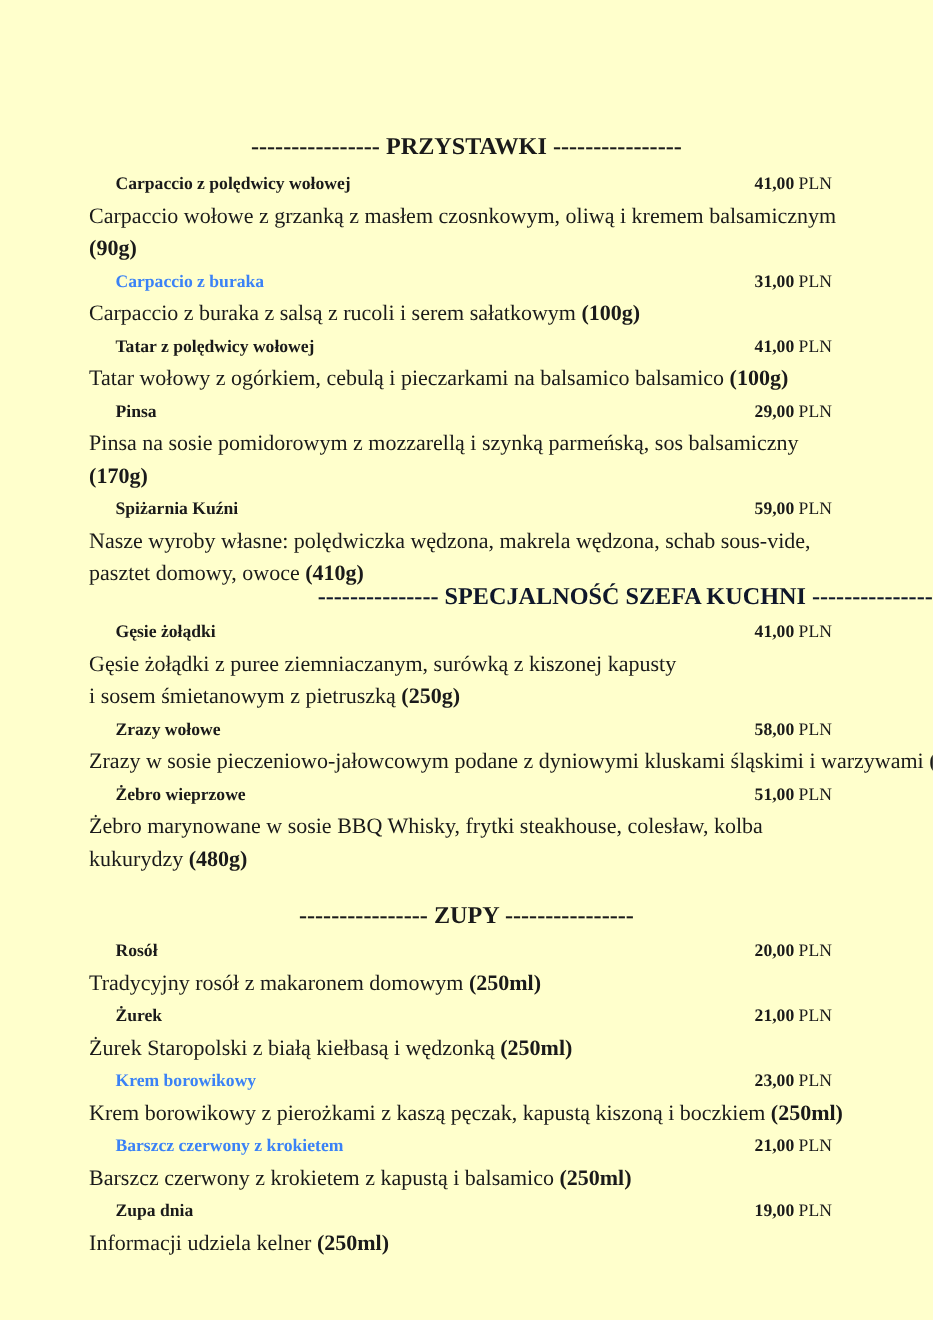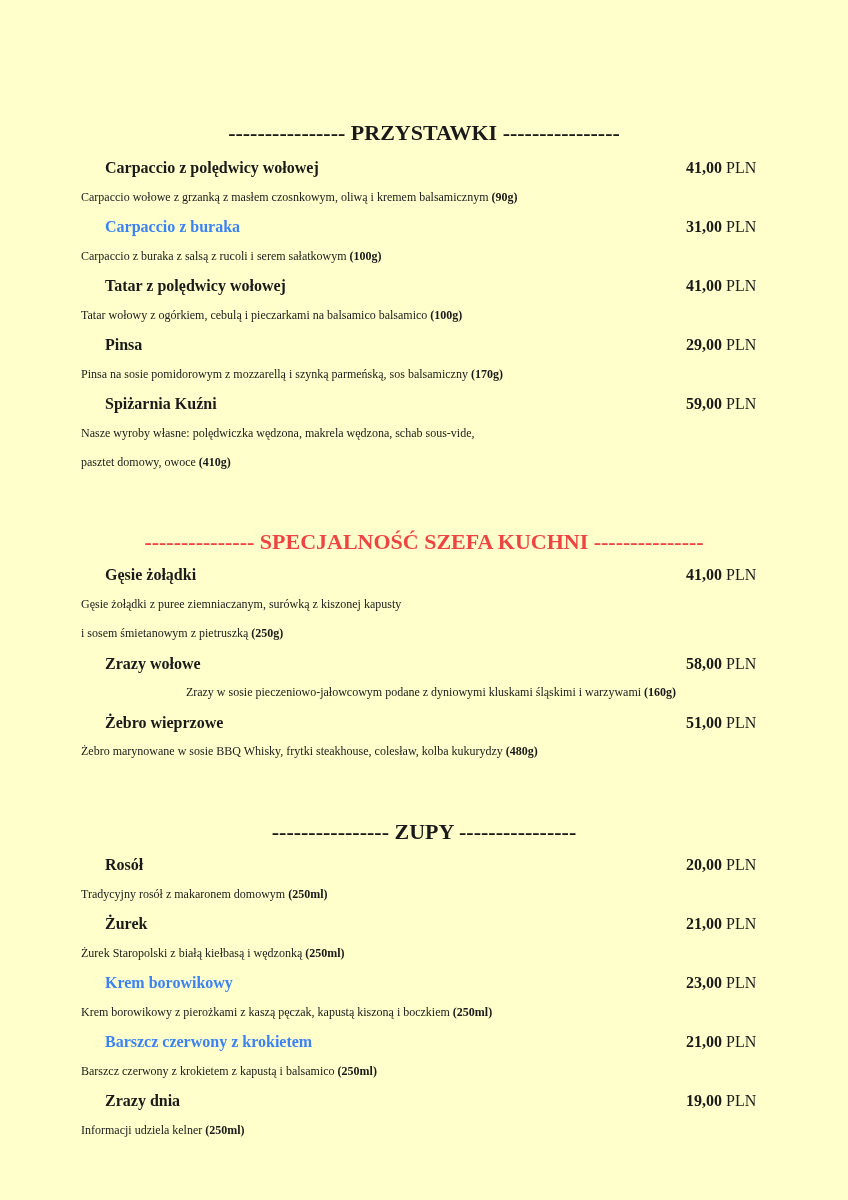--- a/index.html
+++ b/index.html
@@ -10,30 +10,30 @@
       color: #1a1a1a;
       position: relative;
       overflow: hidden;
     }
     .section { position: absolute; left: 81px; width: 700px; }
     .heading {
       text-align: center; font-weight: bold; font-size: 22px;
       height: 24px; line-height: 24px;
       margin-left: -81px; width: 848px;
     }
-    .heading.red { color: #ef4444; }
+    .heading.red { color: #0f172a; text-align: right; }
     .row {
       display: flex; justify-content: space-between; align-items: baseline;
       height: 29.5px; line-height: 29.5px; font-size: 16px;
     }
     .name { font-weight: bold; margin-left: 24px; }
     .name.green { color: #3b82f6; }
     .price { position: absolute; left: 605px; }
     .price .amt { font-weight: bold; }
-    .desc { font-size: 12px; line-height: 29.5px; font-family: Liberation Serif, serif; }
+    .desc { font-size: 20px; line-height: 29.5px; font-family: Liberation Serif, serif; }
     .desc b { font-weight: bold; }
   </style>
 </head>
 <body>
 
 <div class="section" style="top:121px;">
   <div class="heading">---------------- PRZYSTAWKI ----------------</div>
   <div style="height:8px"></div>
   <div class="row">
     <span class="name">Carpaccio z polędwicy wołowej</span>
@@ -101,17 +101,17 @@
     <span class="name green">Krem borowikowy</span>
     <span class="price"><span class="amt">23,00</span> <span>PLN</span></span>
   </div>
   <div class="desc"><span>Krem borowikowy z pierożkami z kaszą pęczak, kapustą kiszoną i boczkiem</span> <b>(250ml)</b></div>
   <div class="row">
     <span class="name green">Barszcz czerwony z krokietem</span>
     <span class="price"><span class="amt">21,00</span> <span>PLN</span></span>
   </div>
   <div class="desc"><span>Barszcz czerwony z krokietem z kapustą i balsamico</span> <b>(250ml)</b></div>
   <div class="row">
-    <span class="name">Zrazy dnia</span>
+    <span class="name">Zupa dnia</span>
     <span class="price"><span class="amt">19,00</span> <span>PLN</span></span>
   </div>
   <div class="desc"><span>Informacji udziela kelner</span> <b>(250ml)</b></div>
 </div>
 
 </body></html>

